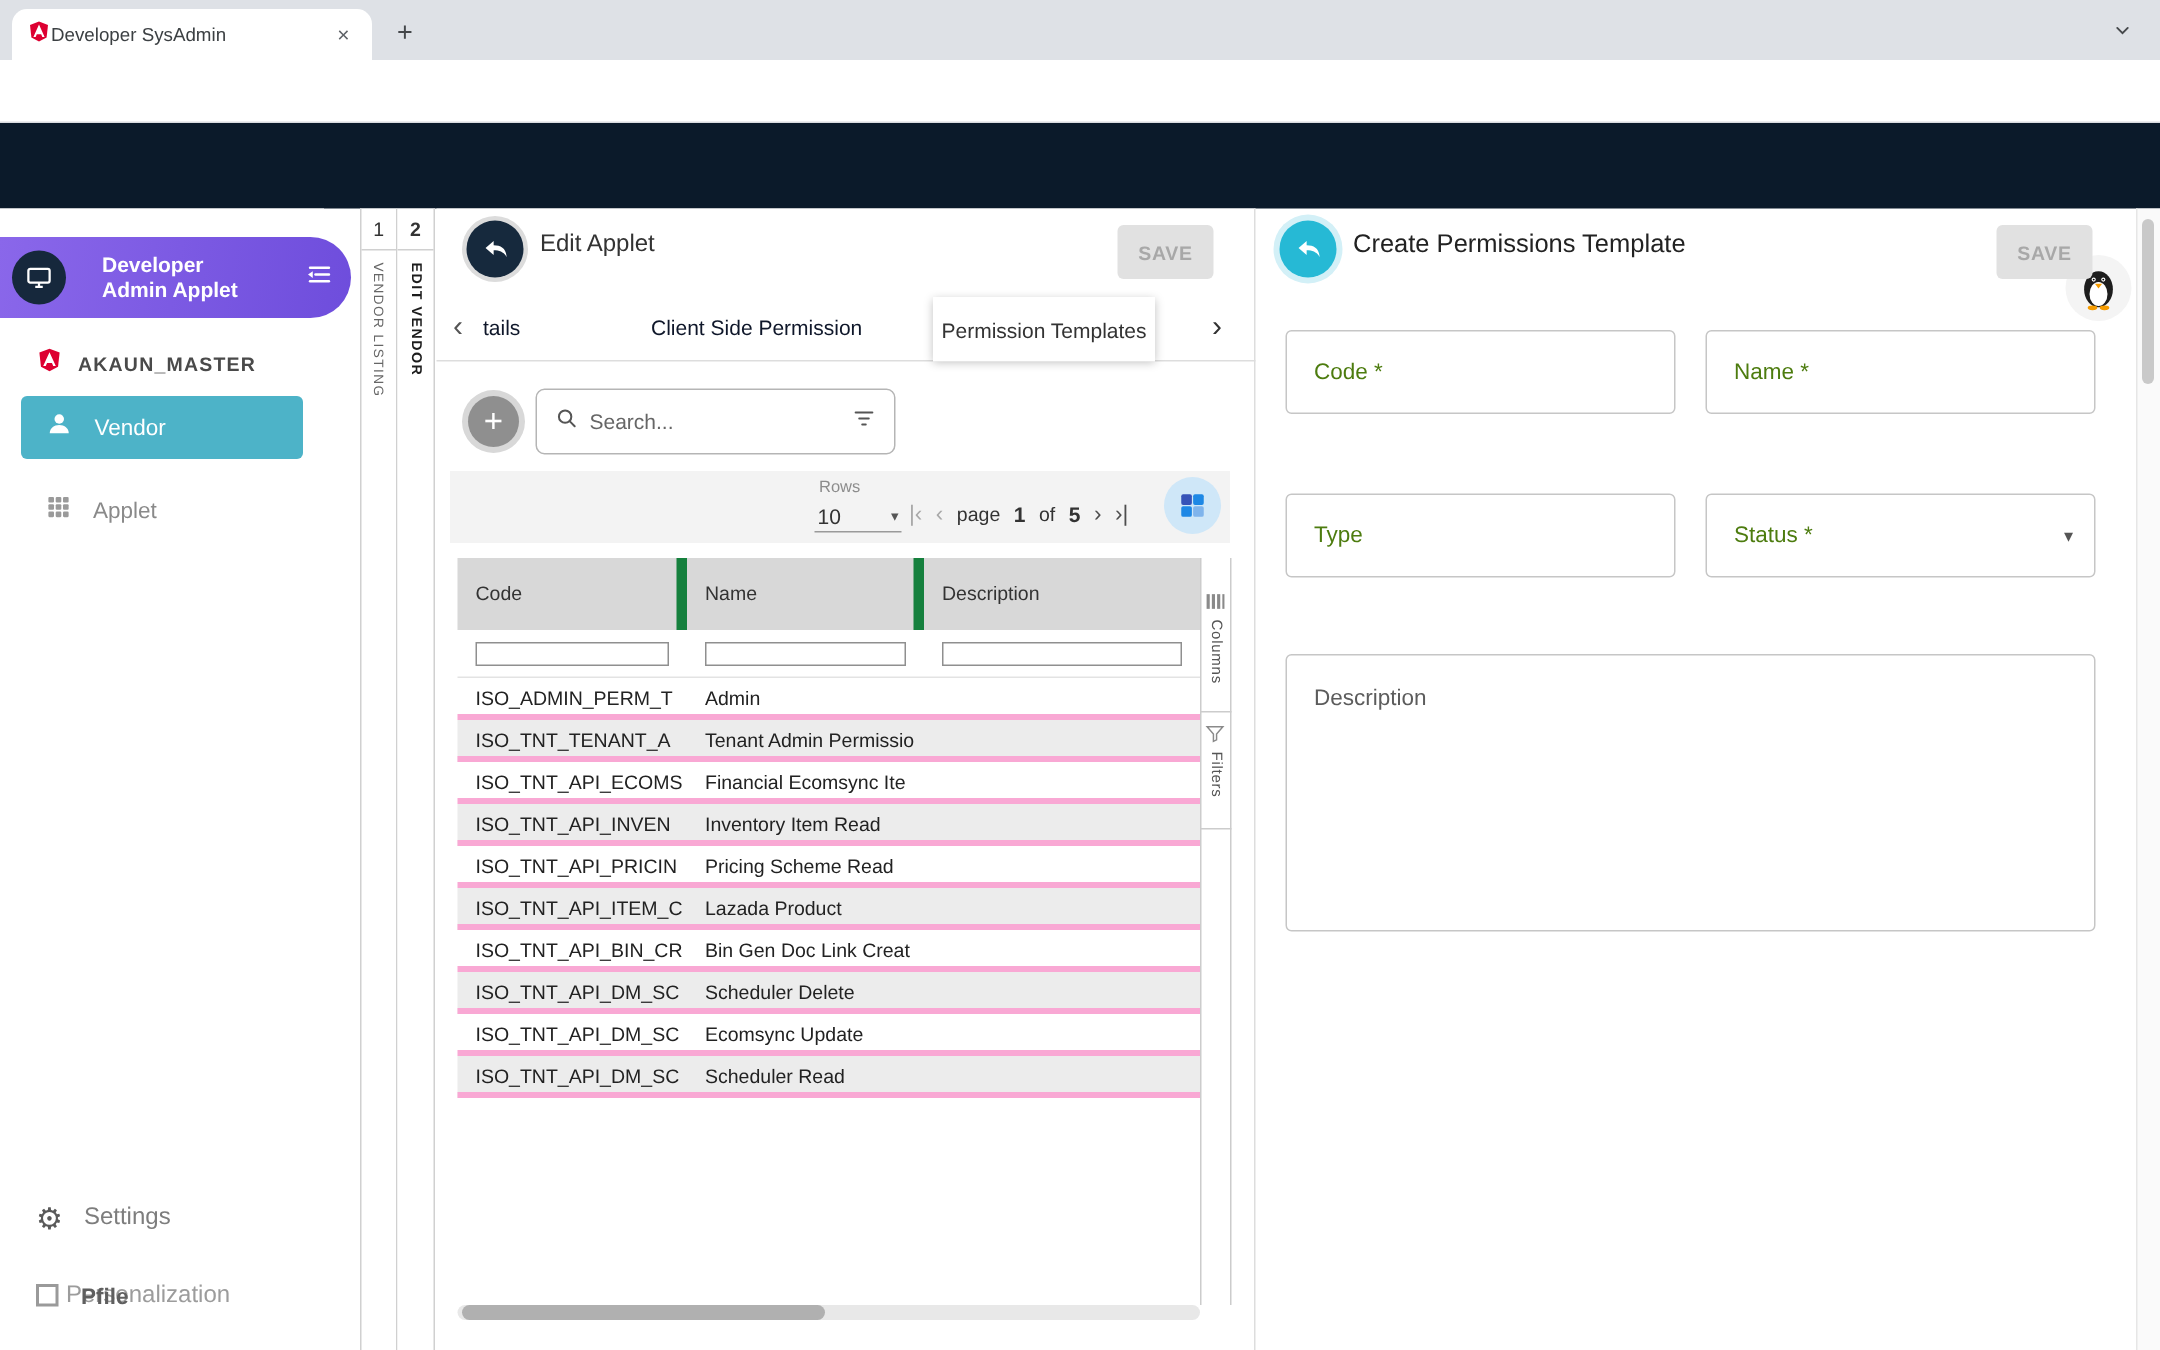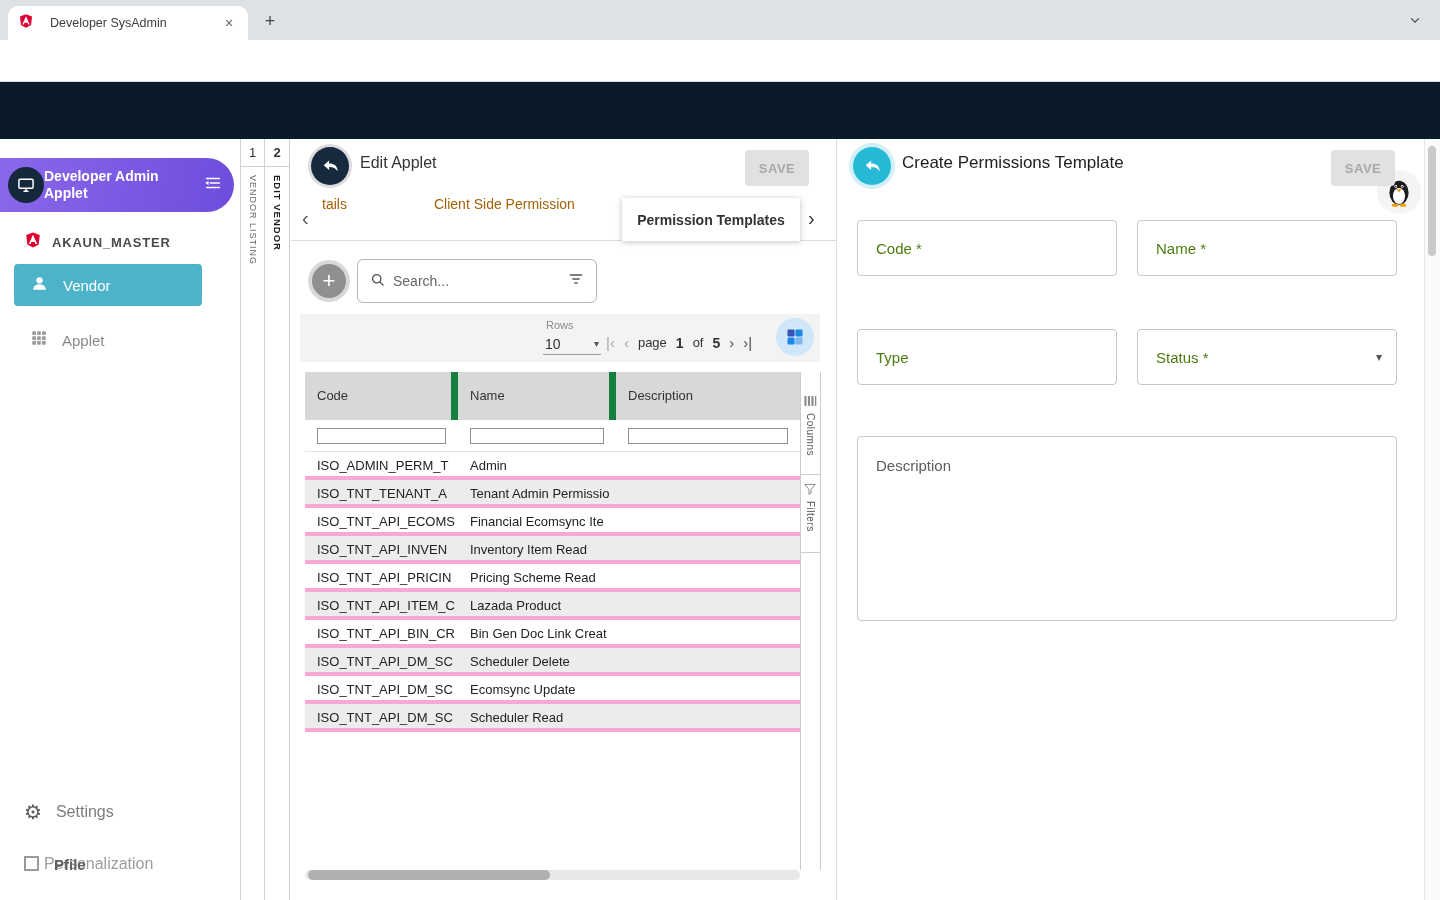--- a/index.html
+++ b/index.html
@@ -3,21 +3,21 @@
 <meta charset="utf-8">
 <style>
   *{box-sizing:border-box;margin:0;padding:0}
   html,body{background:#fff}
   body{font-family:"Liberation Sans",sans-serif;}
   .screen{position:relative;width:1440px;height:900px;overflow:hidden;background:#fff}
   .center{display:flex;align-items:center;justify-content:center}
 
   
   .tabstrip{position:absolute;left:0;top:0;width:1440px;height:40px;background:#dee1e6}
-  .btab{position:absolute;left:8px;top:6px;width:240px;height:34px;background:#fff;border-radius:10px 10px 0 0;display:flex;align-items:center;padding:0 10px;gap:16px}
+  .btab{position:absolute;left:8px;top:6px;width:240px;height:34px;background:#fff;border-radius:10px 10px 0 0;display:flex;align-items:center;padding:0 10px;gap:0}
   .btab-title{font-size:12.5px;color:#3c4043;flex:1;white-space:nowrap;overflow:hidden}
   .glyph{display:inline-block;text-align:center}
   .tab-close{color:#5f6368;font-size:14px;width:18px;height:18px;line-height:18px;border-radius:50%}
   .newtab{position:absolute;left:258px;top:9px;width:24px;height:24px;font-size:18px;line-height:24px;color:#44474a;text-align:center}
   .tabstrip-chev{position:absolute;left:1408px;top:13px}
   .addressbar{position:absolute;left:0;top:40px;width:1440px;height:42px;background:#fff;border-bottom:1px solid #dadce0}
   .navg{position:absolute;top:50px;font-size:18px;color:#5f6368;width:22px;text-align:center}
   .urlbar{position:absolute;left:114px;top:46px;width:1054px;height:30px;border-radius:15px;background:#f1f3f4;display:flex;align-items:center;padding:0 14px;gap:8px}
   .url-text{font-size:13px;color:#202124;white-space:nowrap;overflow:hidden}
   .tool-ico{position:absolute;top:51px}
@@ -27,21 +27,21 @@
   .more-v{position:absolute;left:1412px;top:50px;font-size:17px;color:#5f6368}
 
   
   .apphead{position:absolute;left:0;top:82px;width:1440px;height:57px;background:#0b1a2a}
   .logo{position:absolute;left:64px;top:94px;display:flex;align-items:center;gap:7px}
   .logo-text{color:#fff;font-size:27px;font-weight:bold;letter-spacing:.5px}
   .penguin{position:absolute;left:1377px;top:88px;width:44px;height:44px;border-radius:50%;background:#f4f4f4}
 
   
   .sidebar{position:absolute;left:0;top:139px;width:216px;height:761px;background:#fff}
-  .applet-btn{position:absolute;left:0;top:158px;width:234px;height:54px;border-radius:0 27px 27px 0;background:linear-gradient(100deg,#8a67ea,#6e4ddc);display:flex;align-items:center;padding:0 12px 0 8px;gap:0;z-index:3}
+  .applet-btn{position:absolute;left:0;top:158px;width:234px;height:54px;border-radius:0 27px 27px 0;background:linear-gradient(100deg,#8a67ea,#6e4ddc);display:flex;align-items:center;padding:0 12px 0 8px;gap:24px;z-index:3}
   .applet-ico{width:36px;height:36px;border-radius:50%;background:#16283c;flex:none}
   .applet-label{font-size:14px;font-weight:bold;color:#fff;line-height:1.25;flex:1}
   .master-item{position:absolute;left:24px;top:228px;display:flex;align-items:center;gap:10px;height:28px}
   .master-label{font-size:13px;color:#4a4a4a;font-weight:bold;letter-spacing:.8px}
   .vendor-item{position:absolute;left:14px;top:264px;width:188px;height:42px;background:#4db3c8;border-radius:4px;display:flex;align-items:center;padding-left:16px;gap:14px}
   .vendor-label{font-size:15px;color:#fff}
   .applet-item{position:absolute;left:14px;top:320px;width:188px;height:40px;display:flex;align-items:center;padding-left:16px;gap:14px}
   .applet-item-label{font-size:15px;color:#8a8a8a}
   .settings-item{position:absolute;left:24px;top:798px;display:flex;align-items:center;gap:14px;height:28px}
   .gear-g{font-size:20px;color:#5a5a5a}
@@ -61,22 +61,22 @@
   .rail2 .rail-label{color:#1c1c1c;font-weight:bold;font-size:9.5px}
 
   
   .midpanel{position:absolute;left:291px;top:139px;width:546px;height:761px;background:#fff;border-right:1px solid #ddd}
   .backbtn{position:absolute;width:38px;height:38px;border-radius:50%}
   .back-mid{left:311px;top:147px;background:#16293d;box-shadow:0 0 0 3px #dcdcdc}
   .mid-title{position:absolute;left:360px;top:154px;font-size:16px;color:#333;font-weight:500}
   .save-btn{position:absolute;width:64px;height:36px;background:#e1e1e1;color:#a8a8a8;font-weight:bold;font-size:13px;letter-spacing:.5px;border-radius:4px}
   .save-mid{left:745px;top:150px}
   .tab-chev{position:absolute;top:207px;font-size:20px;color:#555}
-  .tab-plain{position:absolute;top:196px;font-size:14px;color:#a16207;white-space:nowrap}
-  .tab-active{position:absolute;left:622px;top:198px;width:178px;height:43px;background:#fff;box-shadow:0 1px 6px rgba(0,0,0,.25);font-size:14px;color:#333;font-weight:700;z-index:2}
+  .tab-plain{position:absolute;top:210px;font-size:14px;color:#0f172a;white-space:nowrap}
+  .tab-active{position:absolute;left:622px;top:198px;width:148px;height:43px;background:#fff;box-shadow:0 1px 6px rgba(0,0,0,.25);font-size:14px;color:#333;font-weight:400;z-index:2}
   .tabs-divider{position:absolute;left:291px;top:240px;width:546px;height:1px;background:#ddd}
   .add-btn{position:absolute;left:312px;top:264px;width:34px;height:34px;border-radius:50%;background:#8f8f8f;box-shadow:0 0 0 4px #d8d8d8;color:#fff;font-size:22px}
   .searchbox{position:absolute;left:357px;top:259px;width:240px;height:44px;border:1px solid #b5b5b5;border-radius:6px;background:#fff;display:flex;align-items:center;padding:0 12px;gap:8px}
   .search-input{border:none;outline:none;flex:1;font-size:14px;color:#333;background:transparent;min-width:0}
   .search-input::placeholder{color:#666;opacity:1}
   .band{position:absolute;left:300px;top:314px;width:520px;height:48px;background:#f3f3f3}
   .rows-label{position:absolute;left:546px;top:319px;font-size:11px;color:#8c8c8c}
   .rows-select{position:absolute;left:543px;top:333px;width:58px;height:22px;border-bottom:1px solid #9a9a9a;display:flex;align-items:center;justify-content:space-between;font-size:14px;color:#333;padding:0 2px}
   .pager{position:absolute;left:606px;top:334px;display:flex;align-items:center;gap:9px;font-size:13px;color:#333}
   .pg-dis{color:#a8a8a8;font-size:15px}

